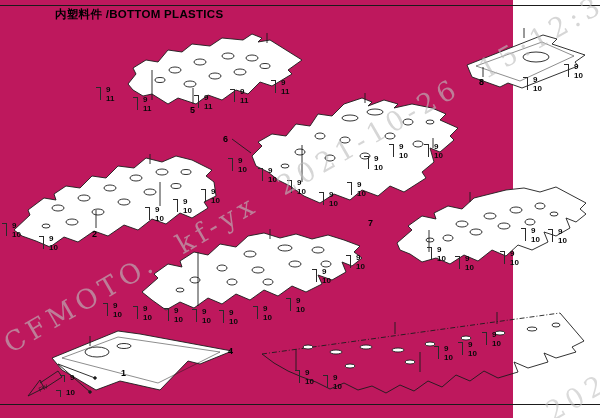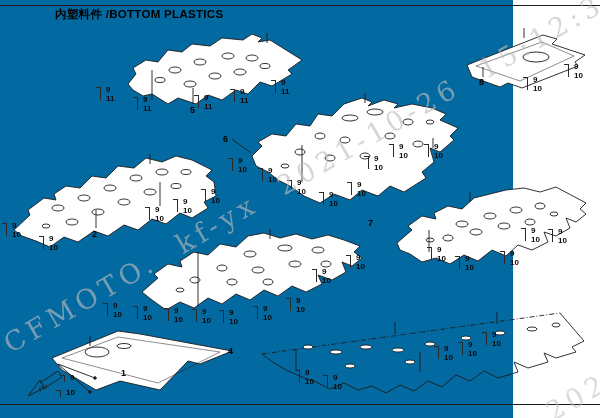--- a/index.html
+++ b/index.html
@@ -1,17 +1,17 @@
 <!DOCTYPE html>
 <html><head>
 <meta charset="utf-8">
 <style>
   html,body{margin:0;padding:0;background:#ffffff;width:600px;height:418px;overflow:hidden;
             font-family:"Liberation Sans",sans-serif;}
-  .stage{position:absolute;left:0;top:0;width:513px;height:418px;background:#0369a1;text-decoration:underline;}
+  .stage{position:absolute;left:0;top:0;width:513px;height:418px;background:#be185d;text-decoration:underline;}
   .rule{position:absolute;left:0;width:600px;height:1px;background:#1b1b1b;}
   .rule.top{top:5px;}
   .rule.bottom{top:404px;}
   .title{position:absolute;left:55px;top:7px;font-size:11.5px;font-weight:bold;color:#000;
          letter-spacing:.3px;white-space:nowrap;}
   svg.line-art{position:absolute;left:0;top:0;}
   .layer{position:absolute;left:0;top:0;width:600px;height:418px;}
   .callout{position:absolute;display:flex;flex-direction:column;align-items:flex-start;
            font-size:8px;font-weight:bold;line-height:8.5px;color:#0a0a0a;}
   .callout::before{content:"";position:absolute;left:-6px;top:1px;width:1px;height:13px;background:#2a2a2a;}

